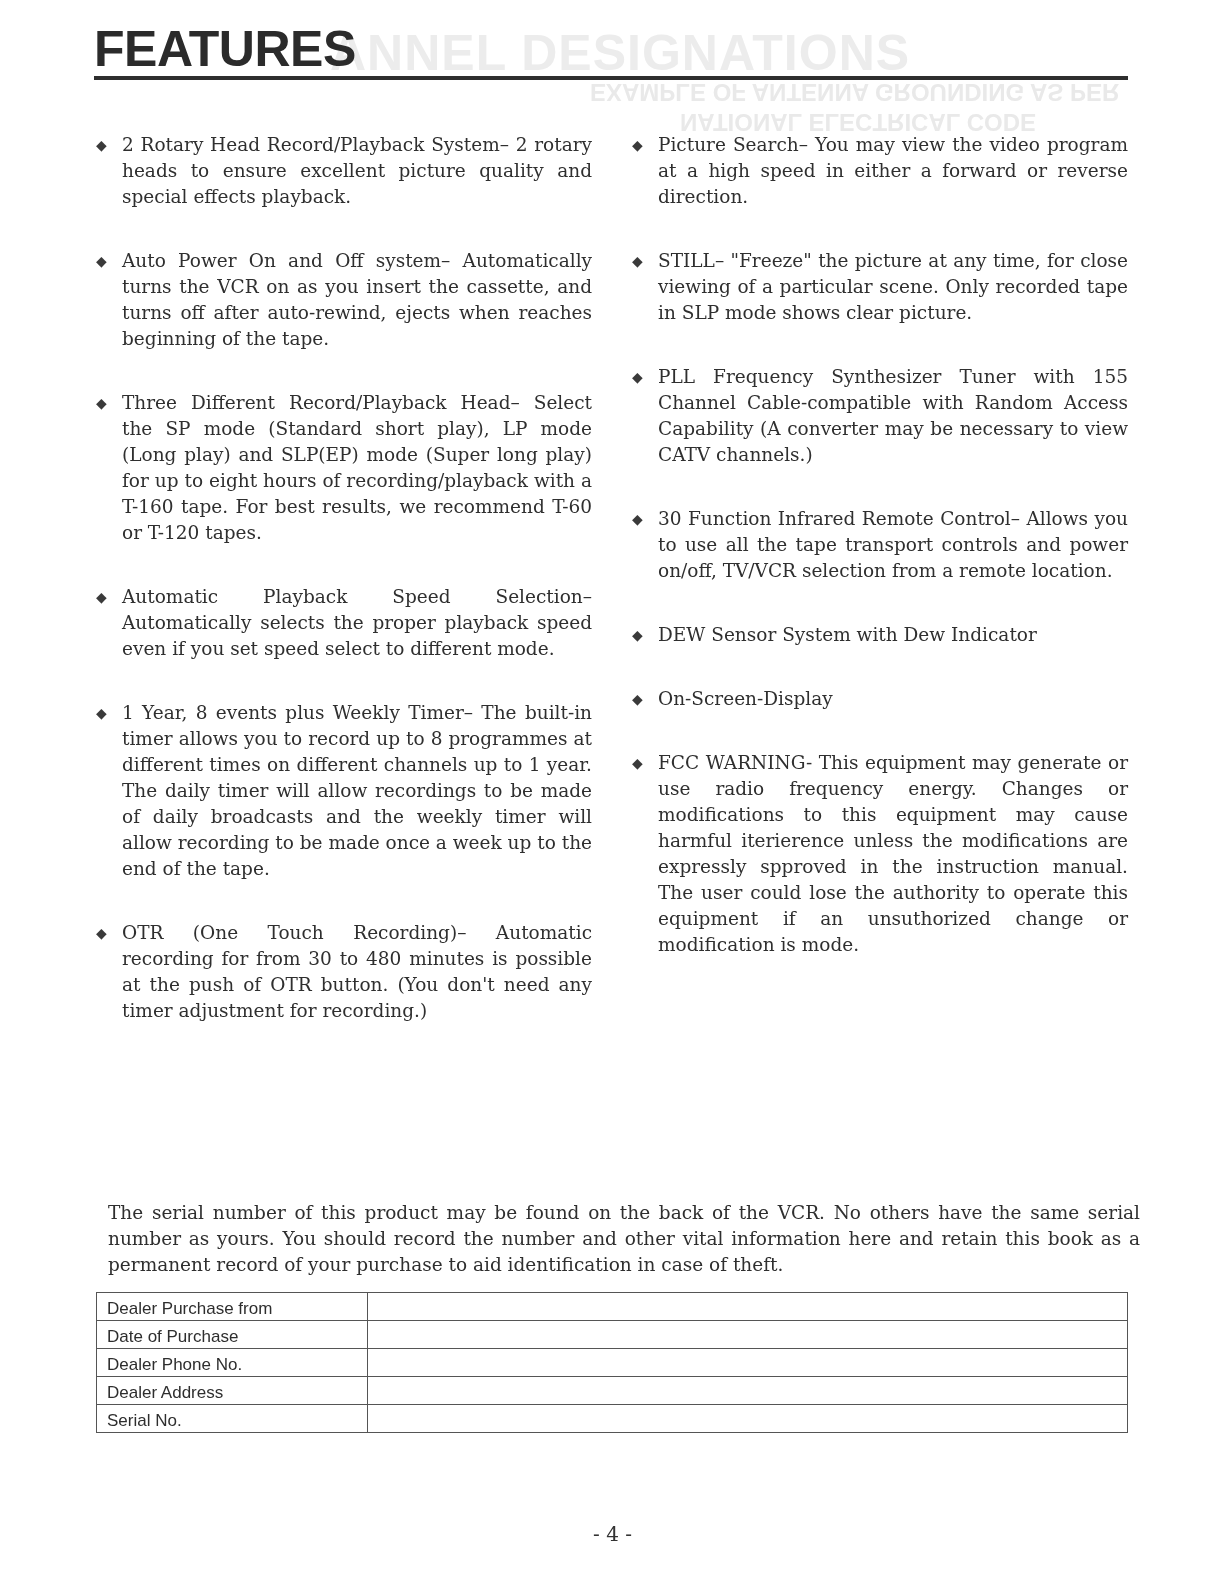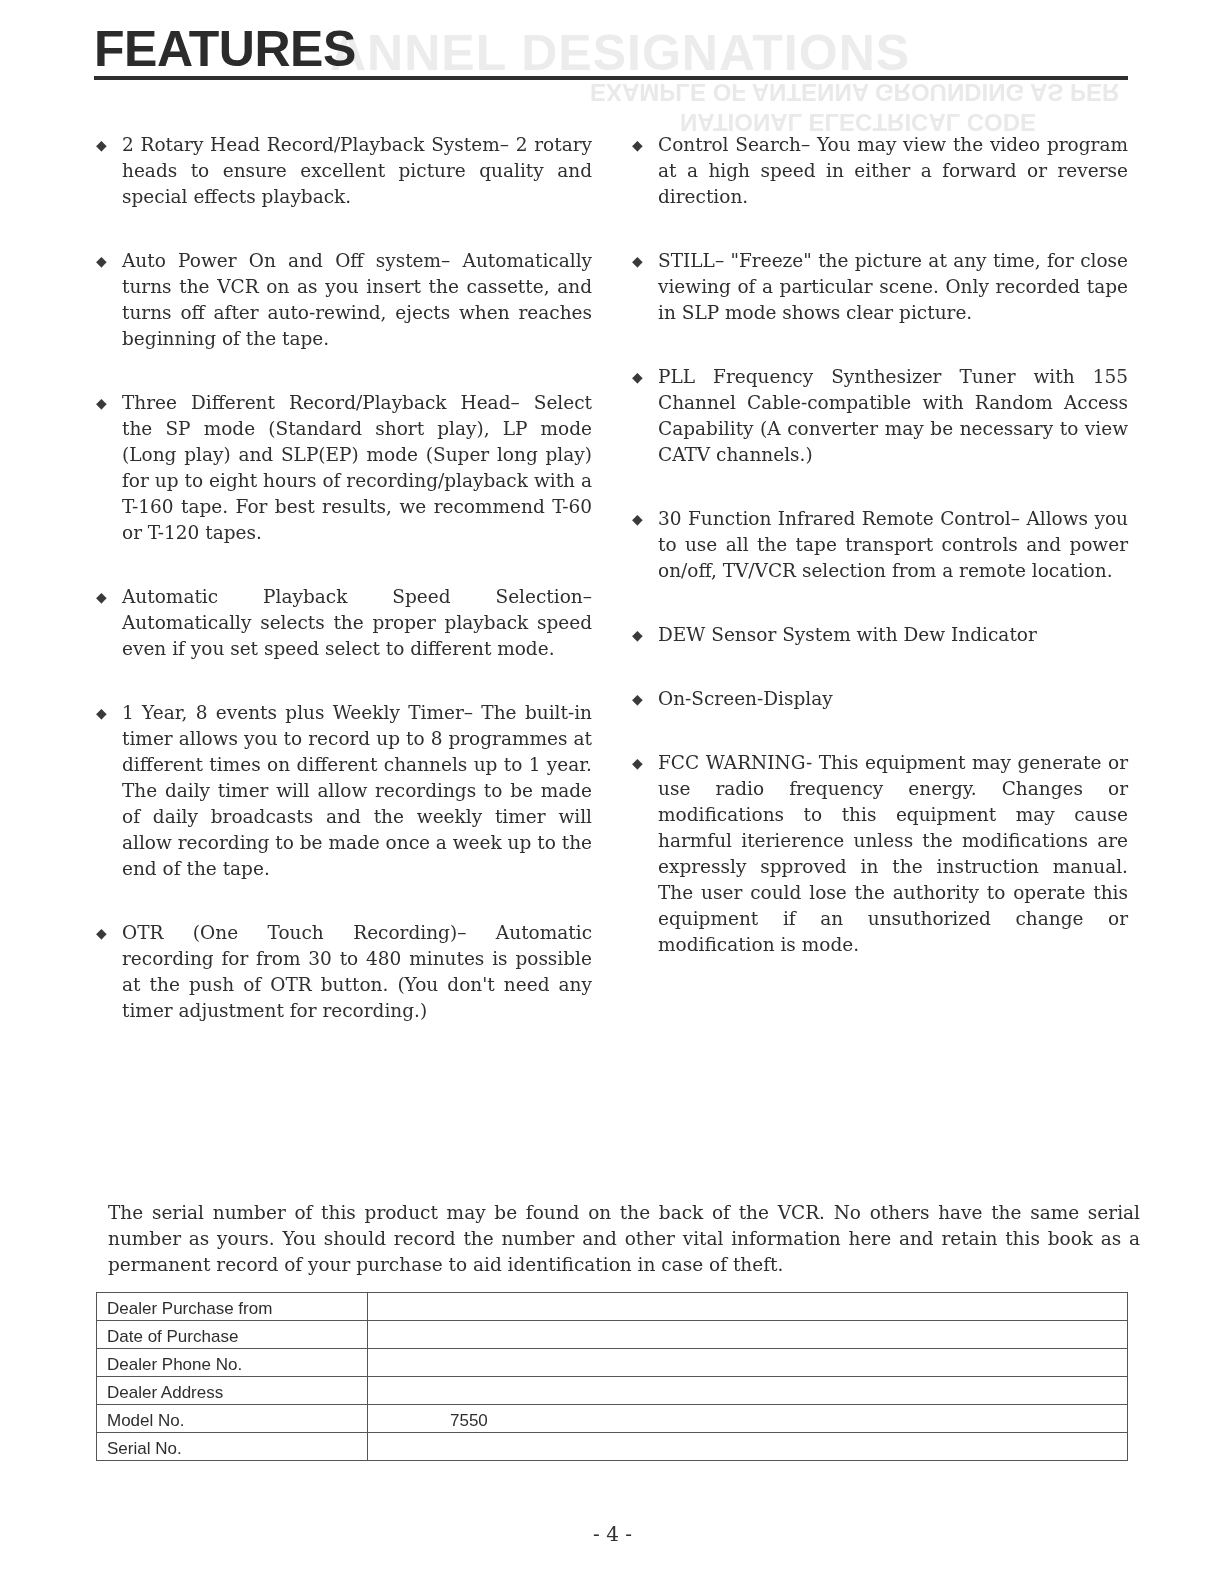--- a/index.html
+++ b/index.html
@@ -57,21 +57,21 @@
   <p class="feature" style="margin-top:38px">
     <span class="bullet">◆</span><span class="head">1 Year, 8 events plus Weekly Timer–</span><span> The built-in timer allows you to record up to 8 programmes at different times on different channels up to 1 year. The daily timer will allow recordings to be made of daily broadcasts and the weekly timer will allow recording to be made once a week up to the end of the tape.</span>
   </p>
   <p class="feature" style="margin-top:38px">
     <span class="bullet">◆</span><span class="head">OTR (One Touch Recording)–</span><span> Automatic recording for from 30 to 480 minutes is possible at the push of OTR button. (You don't need any timer adjustment for recording.)</span>
   </p>
 </div>
 
 <div class="col col-right">
   <p class="feature" style="margin-top:0">
-    <span class="bullet">◆</span><span class="head">Control Search–</span><span> You may view the video program at a high speed in either a forward or reverse direction.</span>
+    <span class="bullet">◆</span><span class="head">Picture Search–</span><span> You may view the video program at a high speed in either a forward or reverse direction.</span>
   </p>
   <p class="feature" style="margin-top:38px">
     <span class="bullet">◆</span><span class="head">STILL–</span><span> "Freeze" the picture at any time, for close viewing of a particular scene. Only recorded tape in SLP mode shows clear picture.</span>
   </p>
   <p class="feature" style="margin-top:38px">
     <span class="bullet">◆</span><span class="head">PLL Frequency Synthesizer Tuner with 155 Channel Cable-compatible with Random Access Capability</span><span> (A converter may be necessary to view CATV channels.)</span>
   </p>
   <p class="feature" style="margin-top:38px">
     <span class="bullet">◆</span><span class="head">30 Function Infrared Remote Control–</span><span> Allows you to use all the tape transport controls and power on/off, TV/VCR selection from a remote location.</span>
   </p>
@@ -100,23 +100,19 @@
   </tr>
   <tr>
     <td class="label">Dealer Phone No.</td>
     <td class="value"></td>
   </tr>
   <tr>
     <td class="label">Dealer Address</td>
     <td class="value"></td>
   </tr>
   <tr>
-    <td class="label">Model No.</td>
-    <td class="value">7550</td>
-  </tr>
-  <tr>
     <td class="label">Serial No.</td>
     <td class="value"></td>
   </tr>
 </tbody>
   </table>
 
 <div class="page-num">- 4 -</div>
 
 </body></html>

